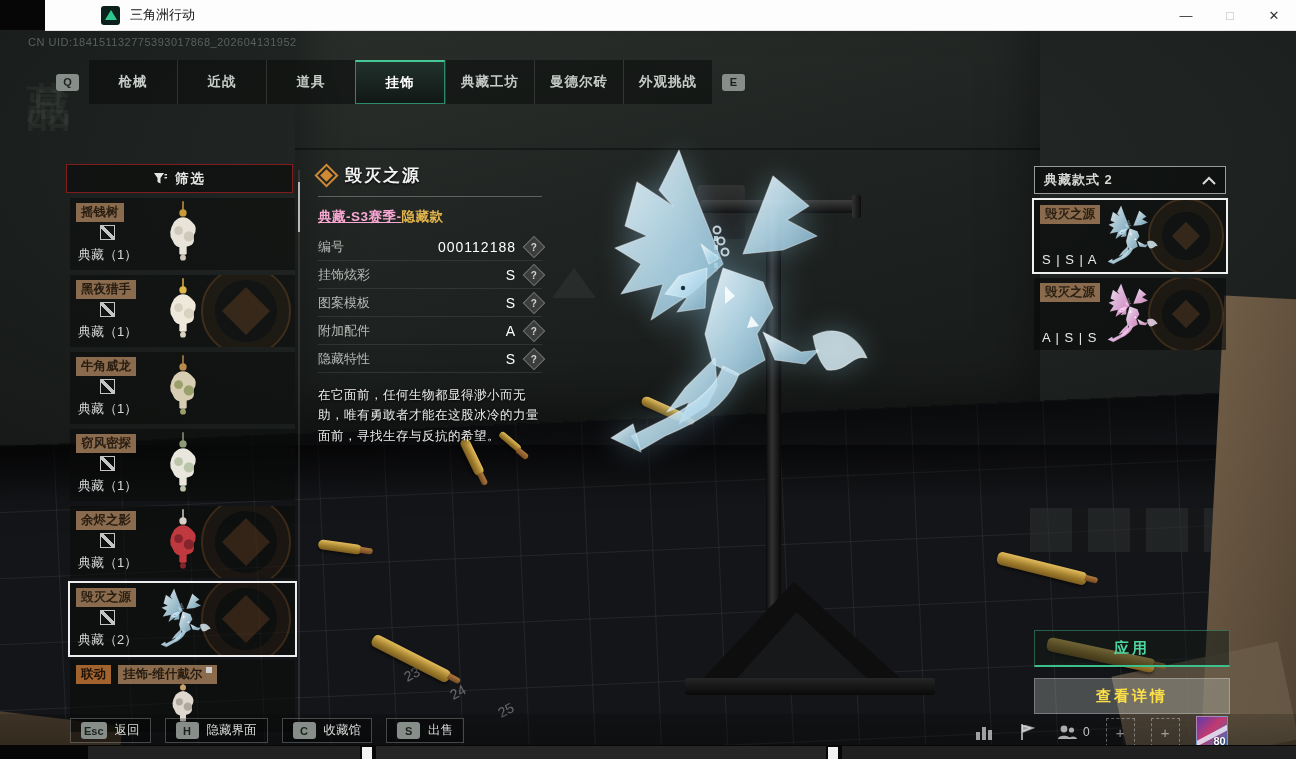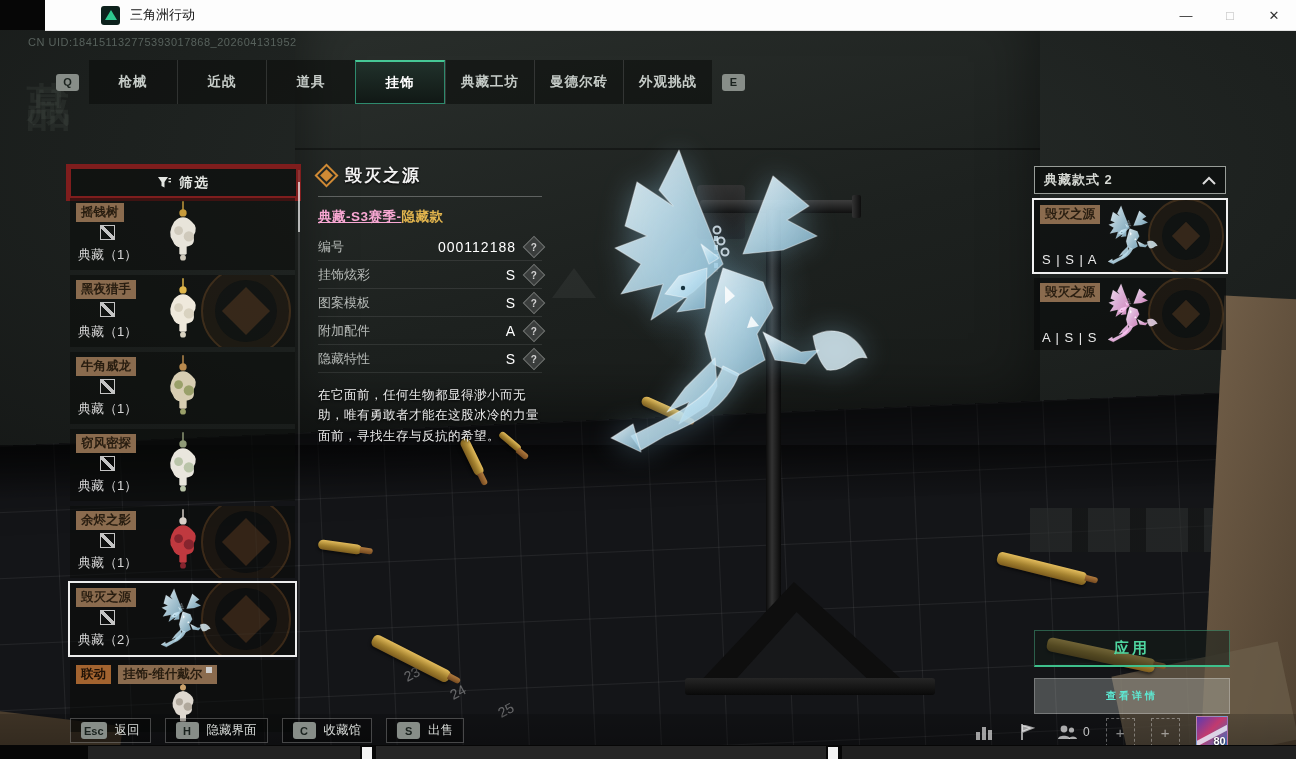--- a/index.html
+++ b/index.html
@@ -90,21 +90,21 @@
     font-size:11px; font-weight:bold; display:inline-flex; align-items:center; justify-content:center; }
   .tabs-strip { display:flex; height:44px; background:rgba(9,11,10,.55); align-items:stretch; }
   .tab { width:88px; display:flex; align-items:center; justify-content:center; font-size:13.5px;
     font-weight:bold; color:#c6ccc8; letter-spacing:1px; position:relative; cursor:pointer; }
   .tab + .tab { border-left:1px solid rgba(255,255,255,.13); }
   .tab.active { color:#fff; border:1px solid #2e8a6d; border-top:2px solid #46c795;
     background:linear-gradient(180deg, rgba(34,52,45,.9), rgba(16,24,21,.9)); }
 
   
   .filter-btn { position:absolute; left:66px; top:134px; width:225px; height:27px; z-index:12;
-    border:5px solid #7f1d1d; background:rgba(10,12,11,.65); display:flex; align-items:center;
+    border:1px solid #7f1d1d; background:rgba(10,12,11,.65); display:flex; align-items:center;
     justify-content:center; gap:8px; color:#e4e6e2; font-size:13.5px; font-weight:bold; letter-spacing:2px; cursor:pointer; }
   .items { position:absolute; left:70px; top:168px; width:225px; display:flex; flex-direction:column; gap:5px; z-index:12; }
   .item { position:relative; height:72px; background:rgba(10,11,10,.55); overflow:hidden; cursor:pointer; }
   .item.selected { outline:2px solid #ededed; }
   .badge-name { position:absolute; left:6px; top:5px; background:#8a6b4e; color:#281d10;
     font-size:12.5px; font-weight:bold; padding:1px 5px; z-index:2; }
   .badge-collab { background:#a2632f; color:#1f1207; margin-right:2px; }
   .count { position:absolute; left:8px; bottom:6px; display:flex; align-items:center; gap:6px;
     color:#d8d8d8; font-size:13px; z-index:2;flex-direction:column; }
   .count-icon { width:13px; height:13px; border:1px solid #c4c4c4;
@@ -150,21 +150,21 @@
   .card .emblem { width:72px; height:72px; right:2px; }
   .purple { filter:hue-rotate(115deg) saturate(1.7); }
 
   
   .btn-apply { position:absolute; left:1034px; top:600px; width:194px; height:34px; z-index:12;
     background:rgba(18,28,24,.55); border:1px solid rgba(80,200,150,.4); border-bottom:2px solid #3ec08c;
     color:#4fd6a0; font-size:15px; font-weight:bold; letter-spacing:3px;
     display:flex; align-items:center; justify-content:center; cursor:pointer; }
   .btn-details { position:absolute; left:1034px; top:648px; width:194px; height:34px; z-index:12;
     background:rgba(190,195,192,.32); border:1px solid rgba(255,255,255,.25);
-    color:#5eead4; font-size:10px; font-weight:bold; letter-spacing:3px;
+    color:#fde047; font-size:15px; font-weight:bold; letter-spacing:3px;
     display:flex; align-items:center; justify-content:center; cursor:pointer; }
 
   
   .bottombar-bg { position:absolute; left:0; right:0; top:684px; height:31px;
     background:linear-gradient(180deg, rgba(0,0,0,.18), rgba(0,0,0,.3)); z-index:11; }
   .hotbar { position:absolute; left:70px; top:688px; display:flex; gap:14px; z-index:12; }
   .hotkey { display:flex; align-items:center; gap:8px; padding:3px 10px; border:1px solid rgba(255,255,255,.25);
     background:rgba(0,0,0,.3); color:#d6d9d6; font-size:12.5px; cursor:pointer; }
   .social { position:absolute; left:972px; top:686px; display:flex; align-items:center; gap:16px; z-index:12; }
   .s-icon { width:26px; height:24px; display:flex; align-items:center; justify-content:center; cursor:pointer; }

